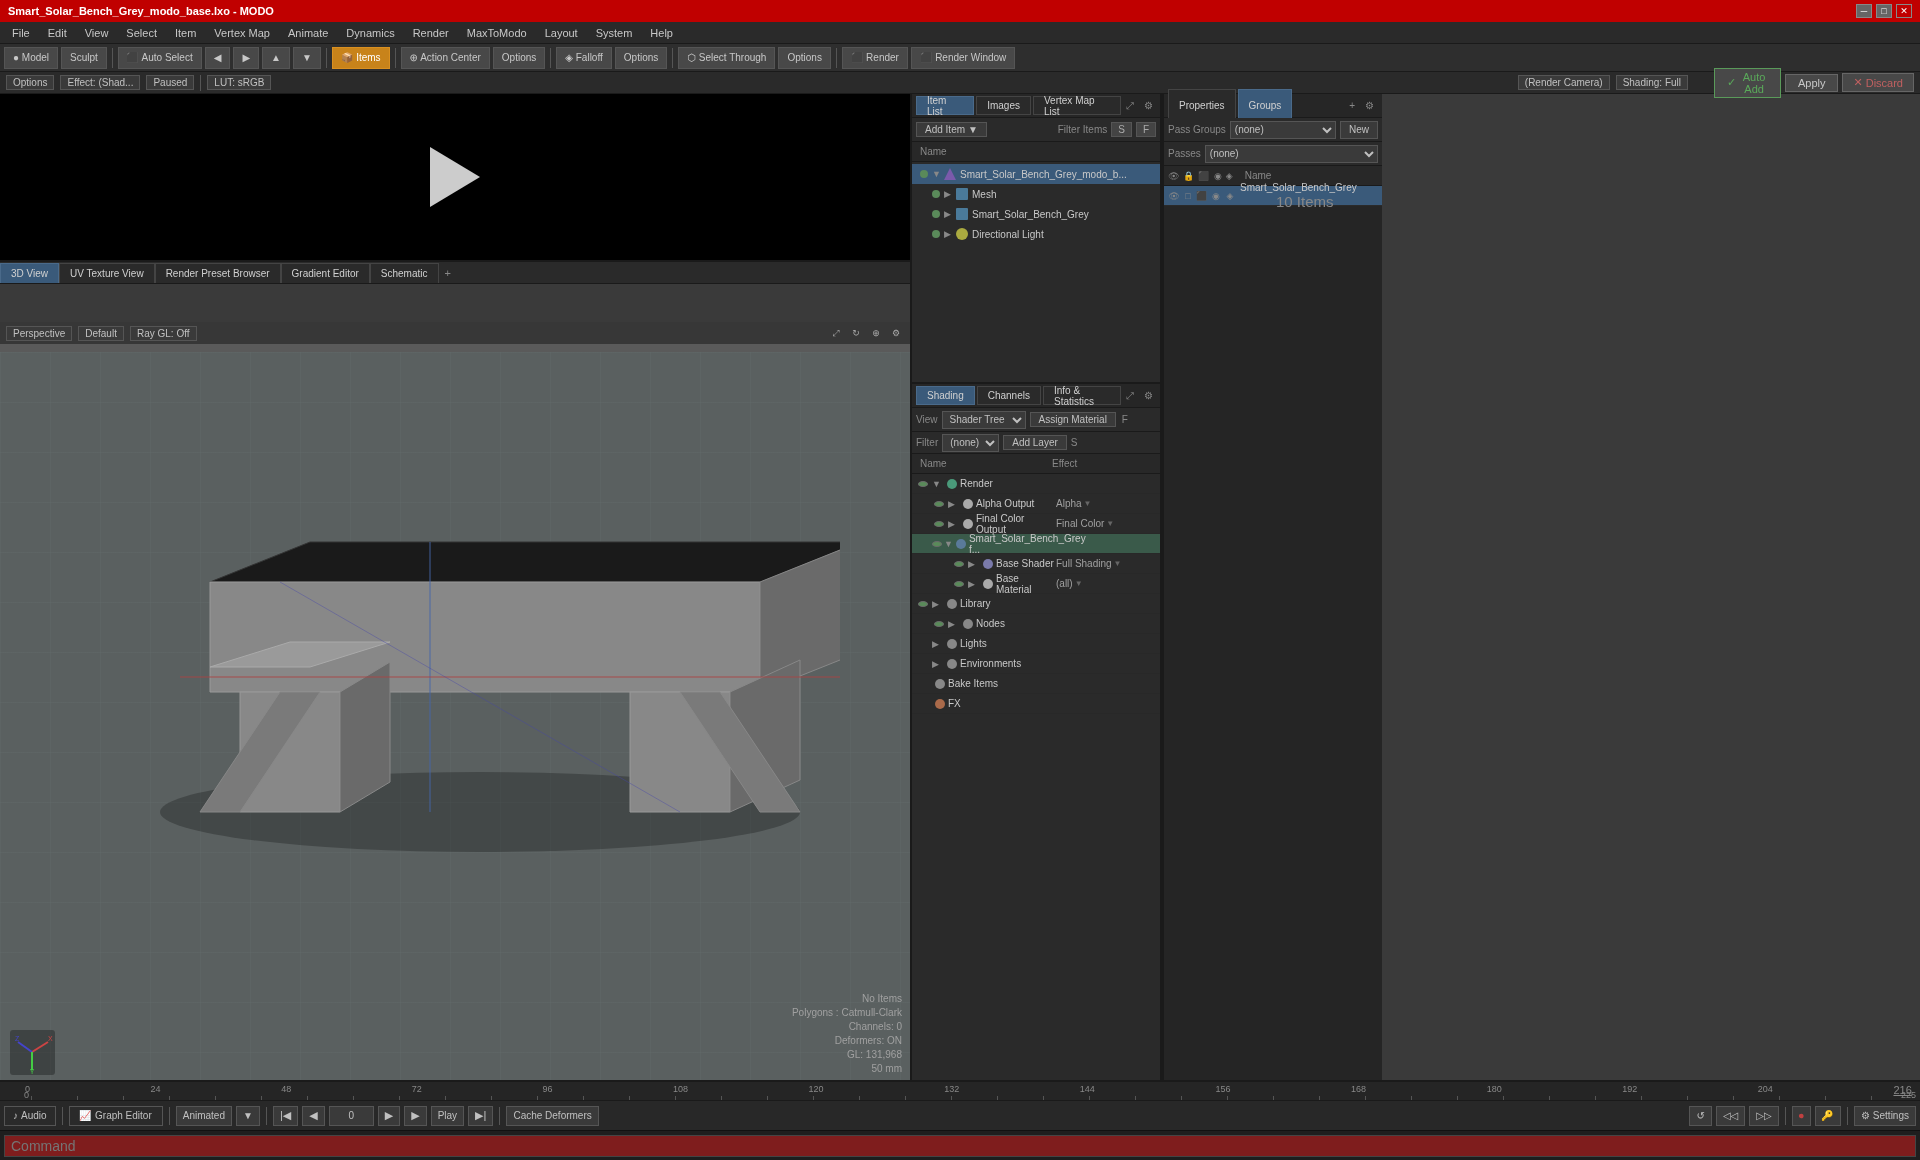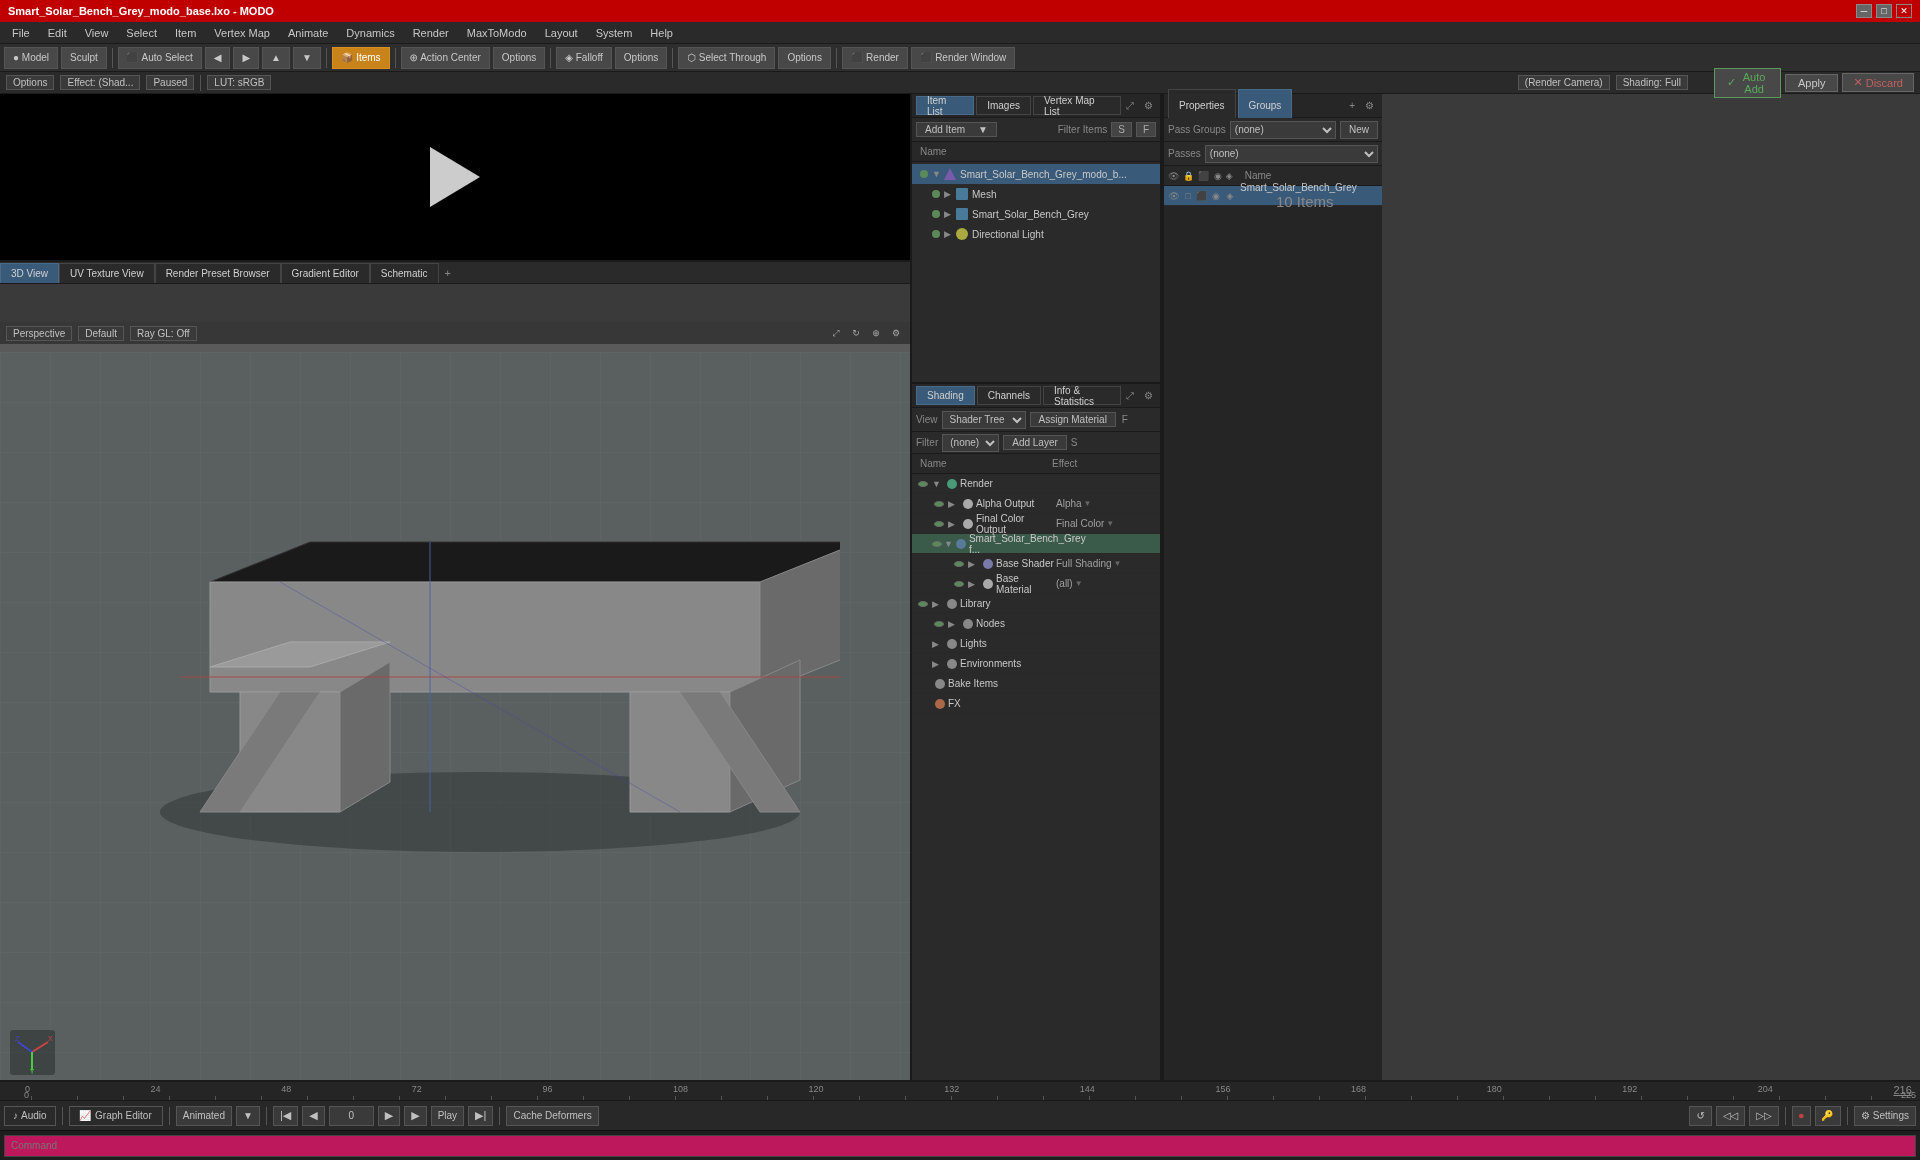--- a/index.html
+++ b/index.html
@@ -275,21 +275,21 @@
     }
     .item-list-btn {
       padding: 1px 8px;
       background: #3a3a3a;
       border: 1px solid #555;
       color: #c0c0c0;
       font-size: 10px;
       cursor: pointer;
       display: flex;
       align-items: center;
-      gap: 13px;
+      gap: 3px;
     }
     .item-filter {
       margin-left: auto;
       display: flex;
       align-items: center;
       gap: 4px;
     }
     .filter-btn { padding: 1px 6px; background: #444; border: 1px solid #555; color: #aaa; font-size: 10px; cursor: pointer; }
 
     #item-list-header {
@@ -578,24 +578,24 @@
       height: 30px;
       background: #1e1e1e;
       display: flex;
       align-items: center;
       padding: 0 4px;
       border-top: 1px solid #111;
     }
     #command-input {
       flex: 1;
       height: 22px;
-      background: #be185d;
+      background: #7f1d1d;
       border: 1px solid #444;
       color: #c0c0c0;
-      font-size: 10px;
+      font-size: 14px;
       padding: 0 6px;
     }
 
     
     #pass-groups-row {
       height: 24px;
       background: #2a2a2a;
       display: flex;
       align-items: center;
       padding: 0 4px;
@@ -799,20 +799,28 @@
             <rect x="0" y="0" width="45" height="45" fill="rgba(0,0,0,0.3)" rx="3"></rect>
             <line x1="22" y1="22" x2="38" y2="12" stroke="#cc4444" stroke-width="2"></line>
             <line x1="22" y1="22" x2="8" y2="12" stroke="#4444cc" stroke-width="2"></line>
             <line x1="22" y1="22" x2="22" y2="40" stroke="#44cc44" stroke-width="2"></line>
             <text x="38" y="11" fill="#cc4444" font-size="7">X</text>
             <text x="5" y="11" fill="#4444cc" font-size="7">Z</text>
             <text x="22" y="44" fill="#44cc44" font-size="7" text-anchor="middle">Y</text>
           </svg>
         </div>
 
+        <div id="vp-status">
+          <div>No Items</div>
+          <div>Polygons : Catmull-Clark</div>
+          <div>Channels: 0</div>
+          <div>Deformers: ON</div>
+          <div>GL: 131,968</div>
+          <div>50 mm</div>
+        </div>
       </div>
     </div>
   </div>
 
   <div style="display:flex; flex-direction:column; width:250px; border-right:2px solid #1a1a1a;">
 
     <div id="item-list-panel">
 
       <div id="item-list-tabs">
         <div class="panel-tab">Item List</div>

